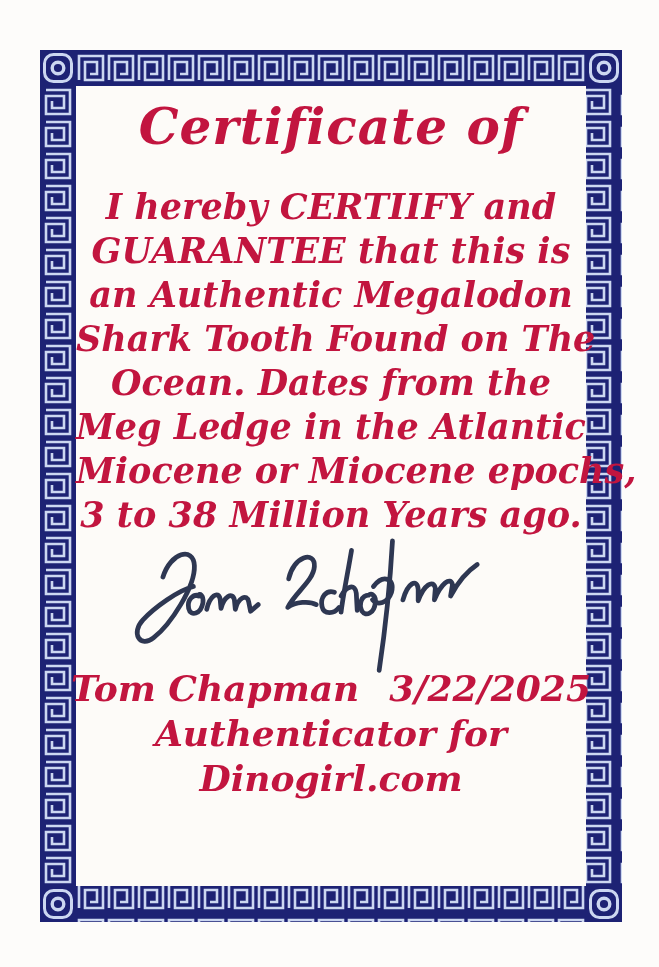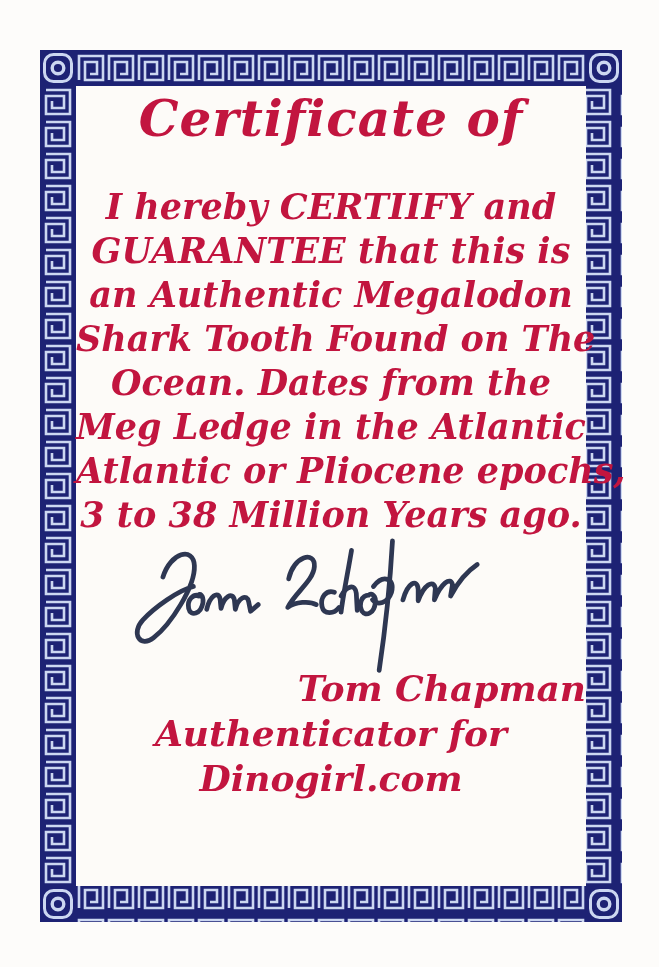--- a/index.html
+++ b/index.html
@@ -24,57 +24,57 @@
     background: #fdfbf8;
   }
   .border-svg {
     position: absolute;
     left: 0; top: 0;
     width: 582px; height: 872px;
     display: block;
   }
   .content {
     position: absolute;
-    left: 36px; top: 28px;
+    left: 36px; top: 36px;
     width: 510px; height: 800px;
     padding-top: 10px;
     text-align: center;
     color: #c2153f;
     font-style: italic;
     font-weight: bold;
   }
   .title {
     font-size: 50px;
     line-height: 61px;
     letter-spacing: 1px;
   }
   .title-line { display: block; white-space: nowrap; }
   .body-text {
-    margin-top: 36px;
+    margin-top: 28px;
     font-size: 35px;
     line-height: 44px;
   }
   .body-line { display: block; white-space: nowrap; }
   .signature-svg {
     display: block;
     position: relative;
     z-index: 2;
     width: 400px;
     height: 143px;
     margin: -2px auto -12px 26px;
   }
   .footer {
     position: relative;
     z-index: 1;
     font-size: 36px;
     line-height: 45px;
   }
   .footer-row {
     display: flex;
-    justify-content: flex-end;
+    justify-content: center;
     gap: 30px;
     white-space: nowrap;
   }
   .role-line { display: block; white-space: nowrap; text-align: center; }
 </style>
 </head>
 <body>
 
 <div class="page">
   <div class="frame-wrap">
@@ -124,21 +124,21 @@
         <span class="title-line">Certificate of</span>
       </h1>
 
       <div class="body-text">
         <span class="body-line">I hereby CERTIIFY and</span>
         <span class="body-line">GUARANTEE that this is</span>
         <span class="body-line">an Authentic Megalodon</span>
         <span class="body-line">Shark Tooth Found on The</span>
         <span class="body-line">Ocean. Dates from the</span>
         <span class="body-line">Meg Ledge in the Atlantic</span>
-        <span class="body-line">Atlantic or Pliocene epochs,</span>
+        <span class="body-line">Miocene or Miocene epochs,</span>
         <span class="body-line">3 to 38 Million Years ago.</span>
       </div>
 
       <svg class="signature-svg" viewBox="0 0 420 150" xmlns="http://www.w3.org/2000/svg" aria-hidden="true">
         <g fill="none" stroke="#2e3752" stroke-width="5" stroke-linecap="round" stroke-linejoin="round">
 
           <path d="M64 44 C72 18 96 12 97 32 C98 54 72 94 54 108 C40 119 30 103 43 89 C55 76 80 58 96 54"></path>
           <path d="M103 64 C96 61 89 68 91 77 C93 86 104 83 106 71 C107 63 102 60 101 64"></path>
           <path d="M110 78 C113 64 122 58 124 67 L125 77 C128 65 137 59 139 68 L140 78 C143 66 152 61 154 70 L156 80 L164 73"></path>
 
@@ -154,20 +154,21 @@
           <path d="M305 6 C303 42 298 95 291 142"></path>
           <path d="M285 54 C295 41 308 45 304 60 C300 72 289 74 284 68"></path>
 
           <path d="M316 68 C321 50 331 45 332 57 L332 69 C338 52 348 46 350 56 L349 68 C356 51 366 43 368 52 L366 64 C374 49 385 37 394 31"></path>
         </g>
       </svg>
 
       <div class="footer">
         <div class="footer-row">
           <span>Tom Chapman</span>
+          <span>3/22/2025</span>
         </div>
         <span class="role-line">Authenticator for</span>
         <span class="role-line">Dinogirl.com</span>
       </div>
 
     </div>
   </div>
 </div>
 
 </body></html>

